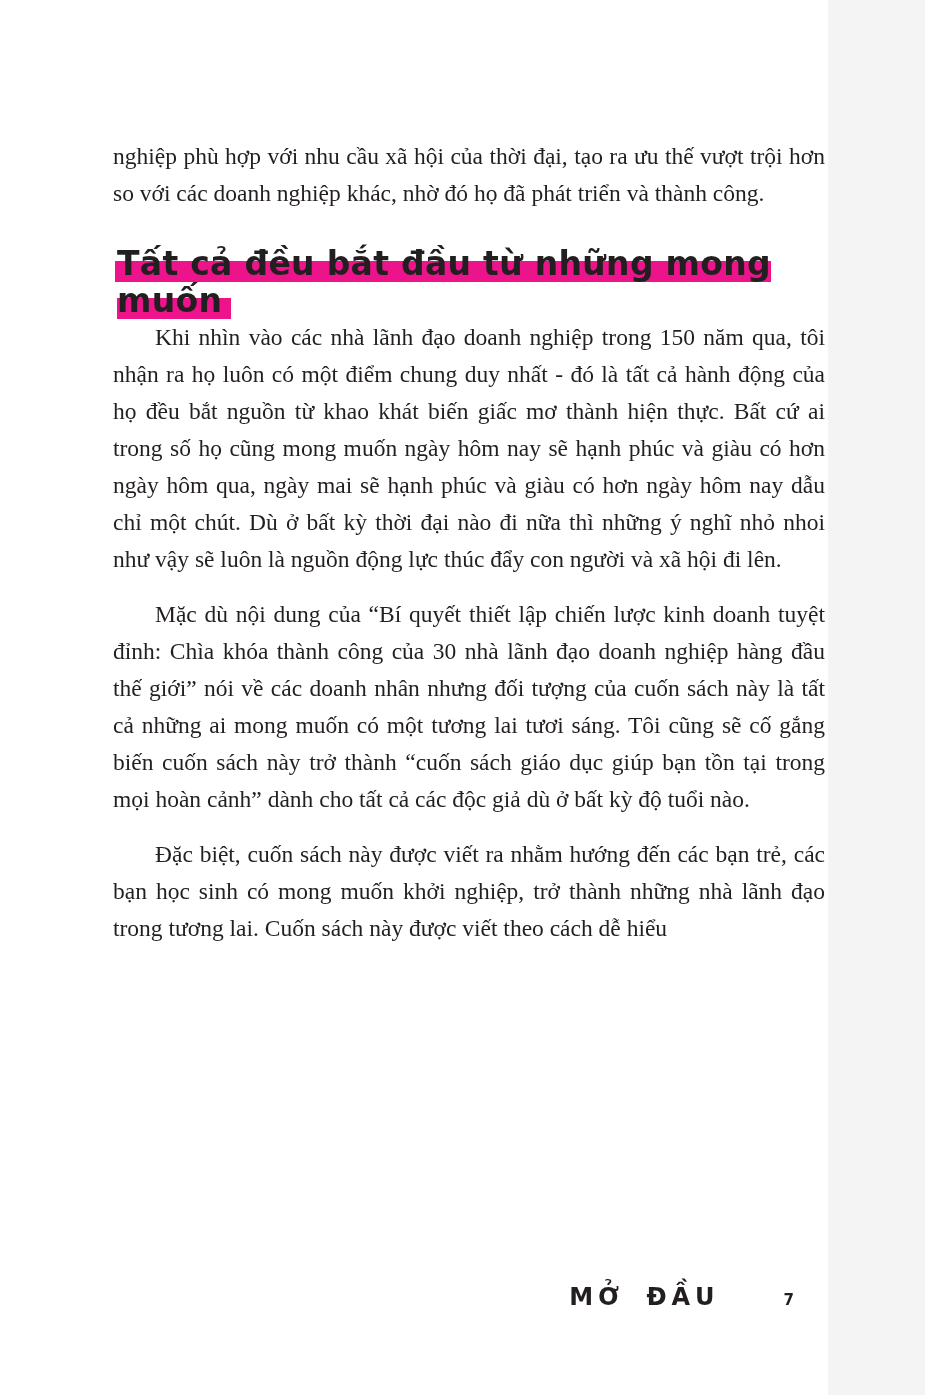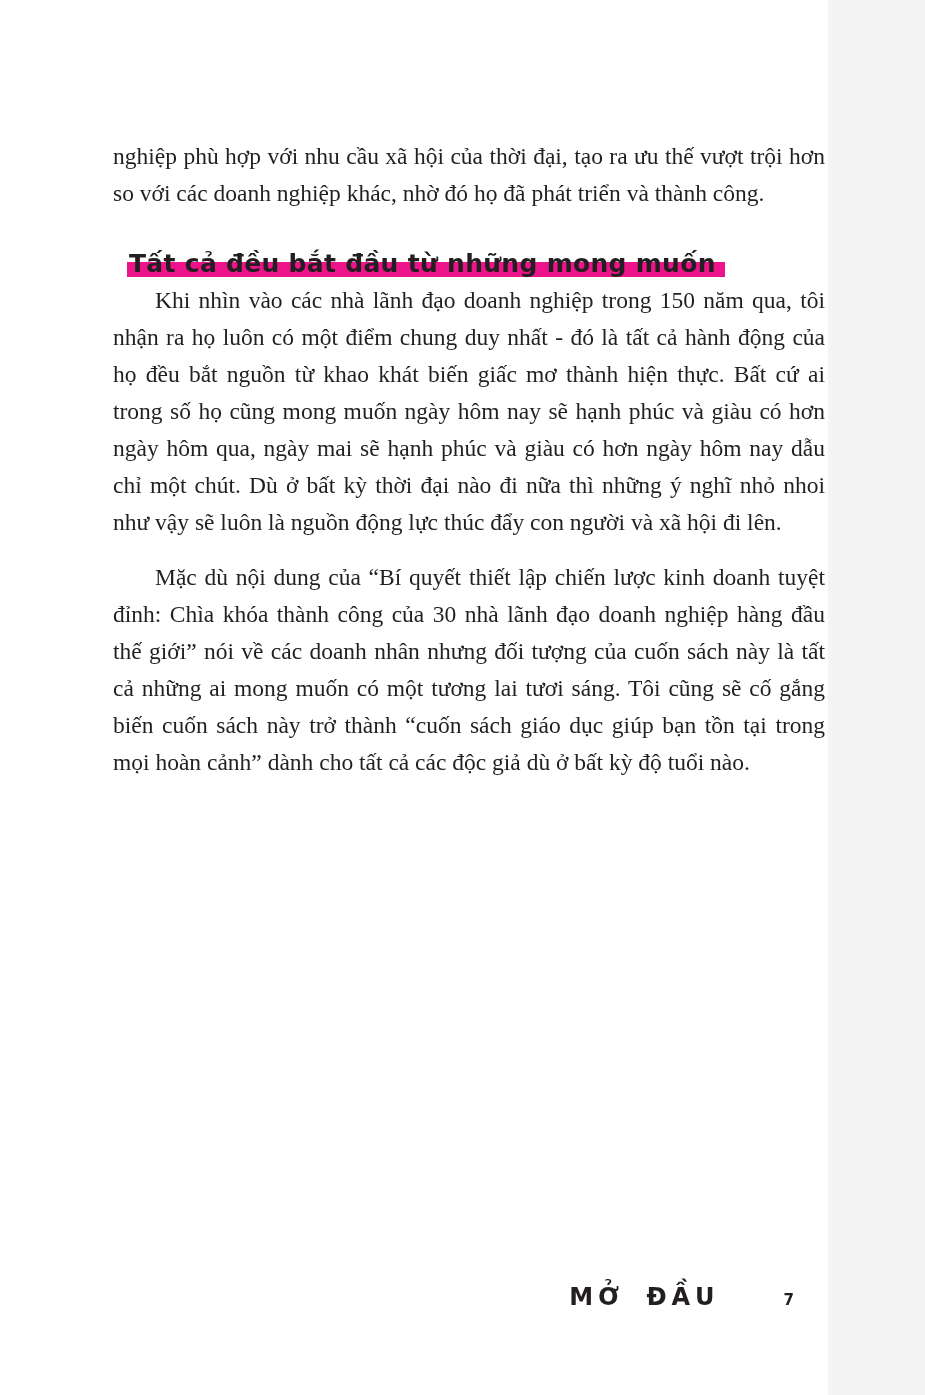--- a/index.html
+++ b/index.html
@@ -32,24 +32,24 @@
   .para {
     margin: 0;
     font-size: 23.5px;
     line-height: 37px;
     text-align: justify;
     color: var(--ink);
   }
   .para.indent { text-indent: 42px; }
   .gap-std { margin-top: 18px; }
   .heading {
-    margin: 33px 0 0 16px;
+    margin: 33px 0 0 4px;
     font-family: "DejaVu Sans", "Liberation Sans", sans-serif;
     font-weight: bold;
-    font-size: 25px;
+    font-size: 33px;
     line-height: 37px;
     letter-spacing: 0.3px;
     color: var(--ink);
   }
   .heading .hl {
     background-image: linear-gradient(to bottom,
       transparent 44%,
       var(--highlight) 44%,
       var(--highlight) 97%,
       transparent 97%);
@@ -91,20 +91,21 @@
 
 
     <h2 class="heading">
       <span class="hl">Tất cả đều bắt đầu từ những mong muốn</span><br>
     </h2>
 
     <p class="para indent">Khi nhìn vào các nhà lãnh đạo doanh nghiệp trong 150 năm qua, tôi nhận ra họ luôn có một điểm chung duy nhất - đó là tất cả hành động của họ đều bắt nguồn từ khao khát biến giấc mơ thành hiện thực. Bất cứ ai trong số họ cũng mong muốn ngày hôm nay sẽ hạnh phúc và giàu có hơn ngày hôm qua, ngày mai sẽ hạnh phúc và giàu có hơn ngày hôm nay dẫu chỉ một chút. Dù ở bất kỳ thời đại nào đi nữa thì những ý nghĩ nhỏ nhoi như vậy sẽ luôn là nguồn động lực thúc đẩy con người và xã hội đi lên.</p>
 
     <p class="para indent gap-std">Mặc dù nội dung của “Bí quyết thiết lập chiến lược kinh doanh tuyệt đỉnh: Chìa khóa thành công của 30 nhà lãnh đạo doanh nghiệp hàng đầu thế giới” nói về các doanh nhân nhưng đối tượng của cuốn sách này là tất cả những ai mong muốn có một tương lai tươi sáng. Tôi cũng sẽ cố gắng biến cuốn sách này trở thành “cuốn sách giáo dục giúp bạn tồn tại trong mọi hoàn cảnh” dành cho tất cả các độc giả dù ở bất kỳ độ tuổi nào.</p>
 
+    <p class="para indent gap-std">Đặc biệt, cuốn sách này được viết ra nhằm hướng đến các bạn trẻ, các bạn học sinh có mong muốn khởi nghiệp, trở thành những nhà lãnh đạo trong tương lai. Cuốn sách này được viết theo cách dễ hiểu</p>
 
   </div>
 
   <div class="footer">
     <span class="footer-title">MỞ ĐẦU</span>
     <span class="footer-page">7</span>
   </div>
 </div>
 
 </body></html>

